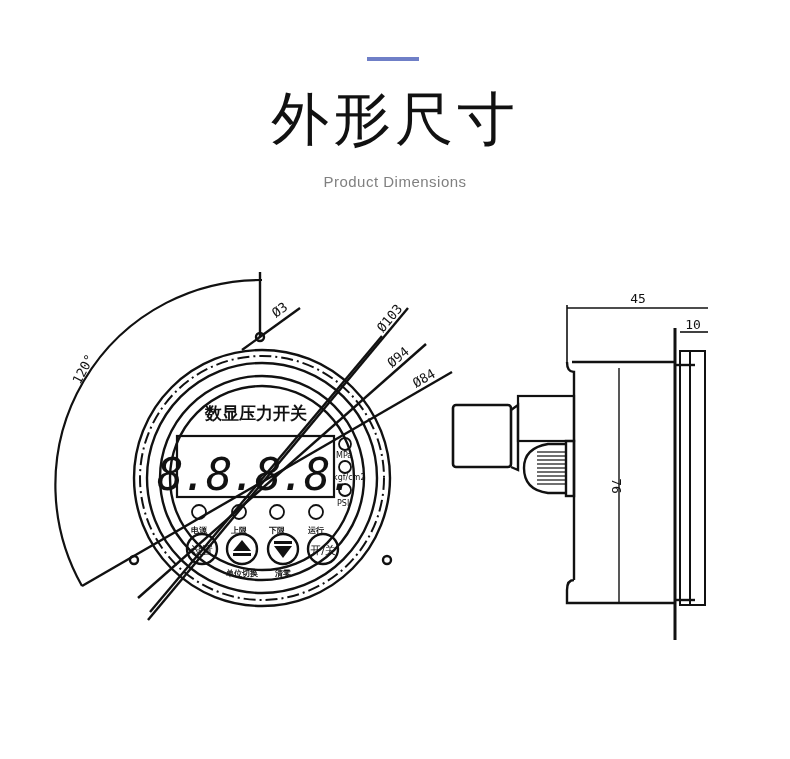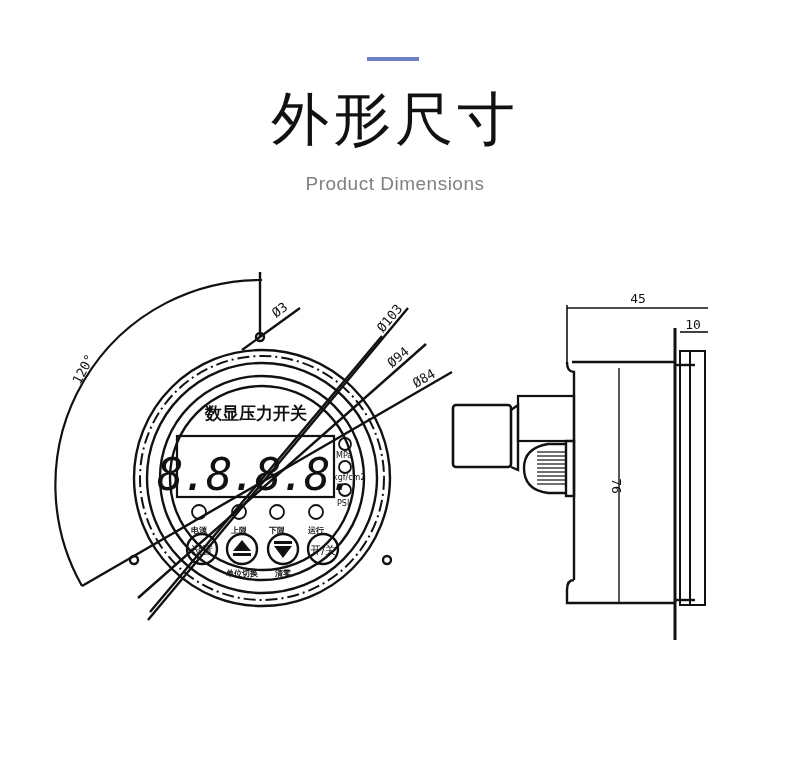--- a/index.html
+++ b/index.html
@@ -1,19 +1,19 @@
 <!DOCTYPE html>
 <html><head>
 <meta charset="utf-8">
 <style>
   html, body { margin:0; padding:0; background:#ffffff; }
   body { width:790px; height:759px; position:relative; overflow:hidden; font-family:"DejaVu Sans", sans-serif; }
   .accent-bar { position:absolute; left:367px; top:57px; width:52px; height:4px; background:#6f7fc7; }
   .title { position:absolute; left:0; width:790px; top:84px; text-align:center; font-size:58px; color:#111; letter-spacing:4px; font-family:"DejaVu Sans", sans-serif; font-weight:400; line-height:70px; }
-  .subtitle { position:absolute; left:0; width:790px; top:173px; text-align:center; font-size:19px; color:#808080; letter-spacing:0.5px; font-family:"Liberation Sans", sans-serif; }
+  .subtitle { position:absolute; left:0; width:790px; top:173px; text-align:center; font-size:15px; color:#808080; letter-spacing:0.5px; font-family:"Liberation Sans", sans-serif; }
   svg { position:absolute; left:0; top:0; }
   .dimtxt { font-family:"DejaVu Sans Mono", monospace; font-size:13px; fill:#111; }
   .paneltxt { font-family:"DejaVu Sans", sans-serif; fill:#111; }
 </style>
 </head>
 <body>
 
 <div class="accent-bar"></div>
 <div class="title">外形尺寸</div>
 <div class="subtitle">Product Dimensions</div>

